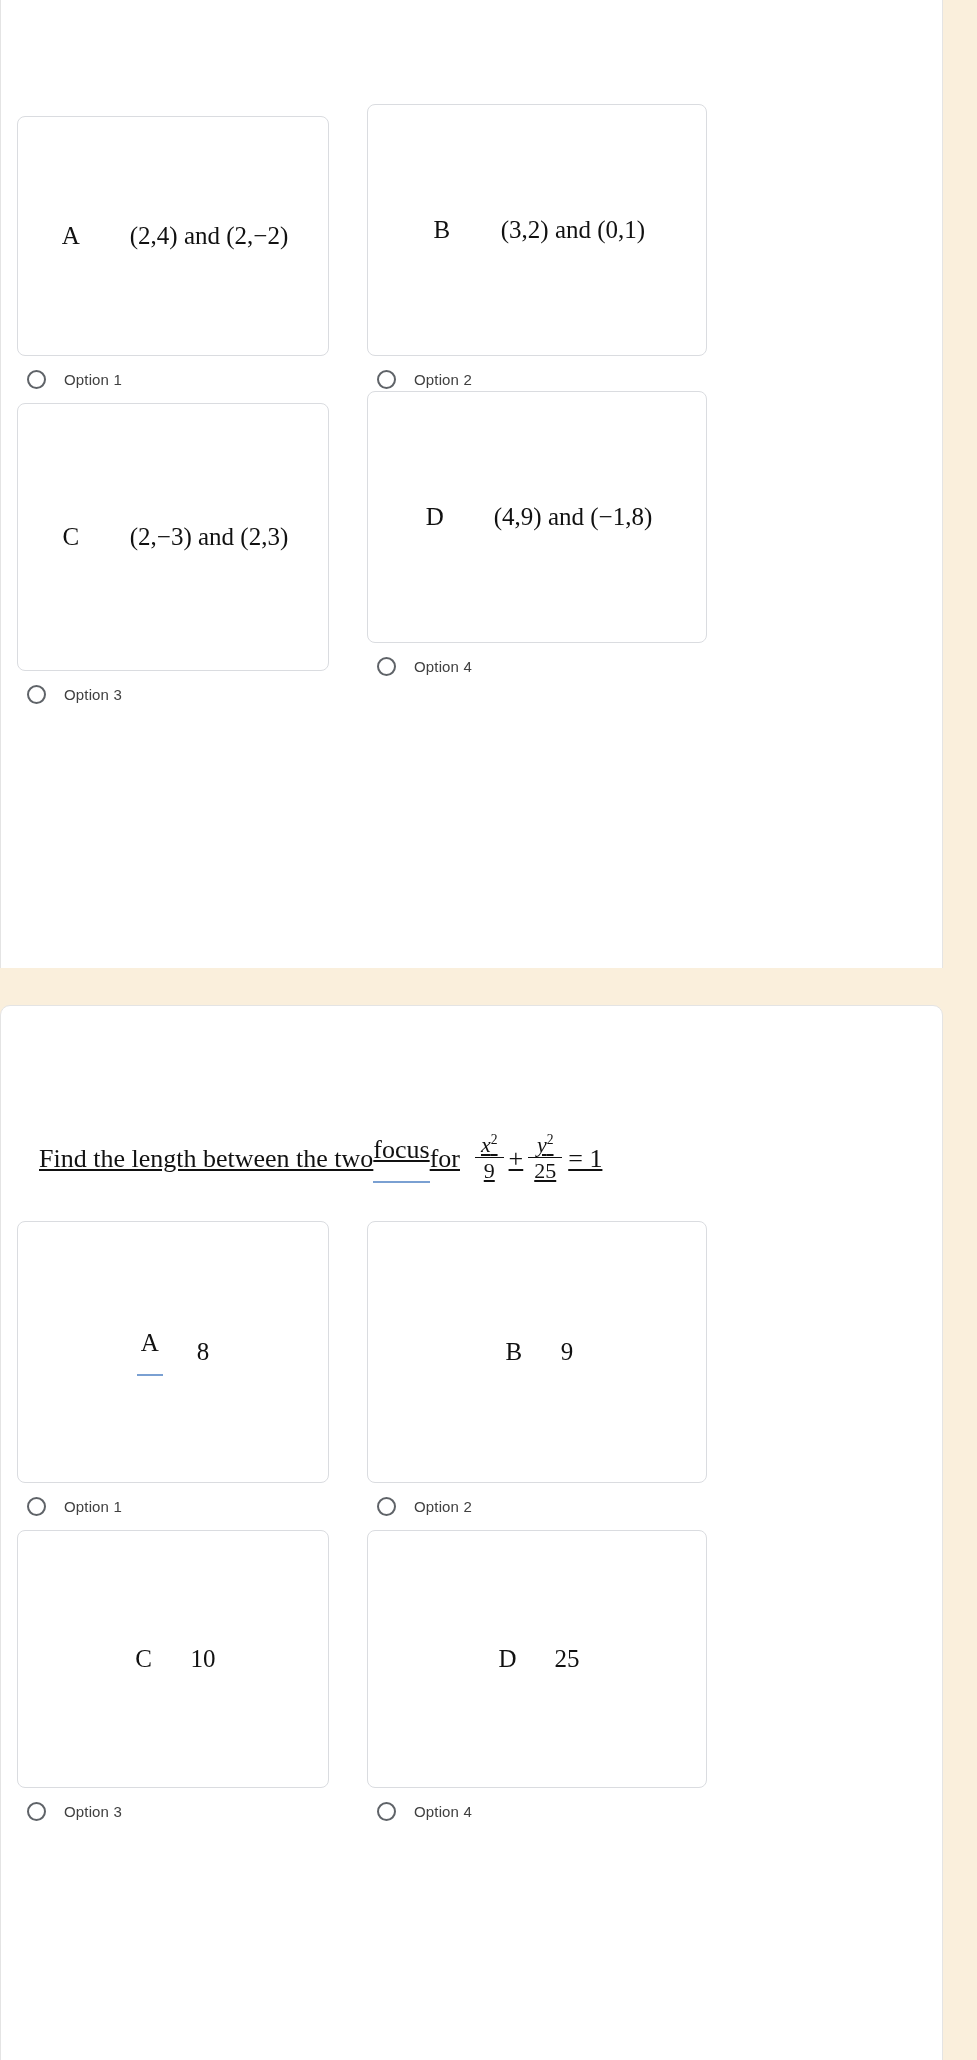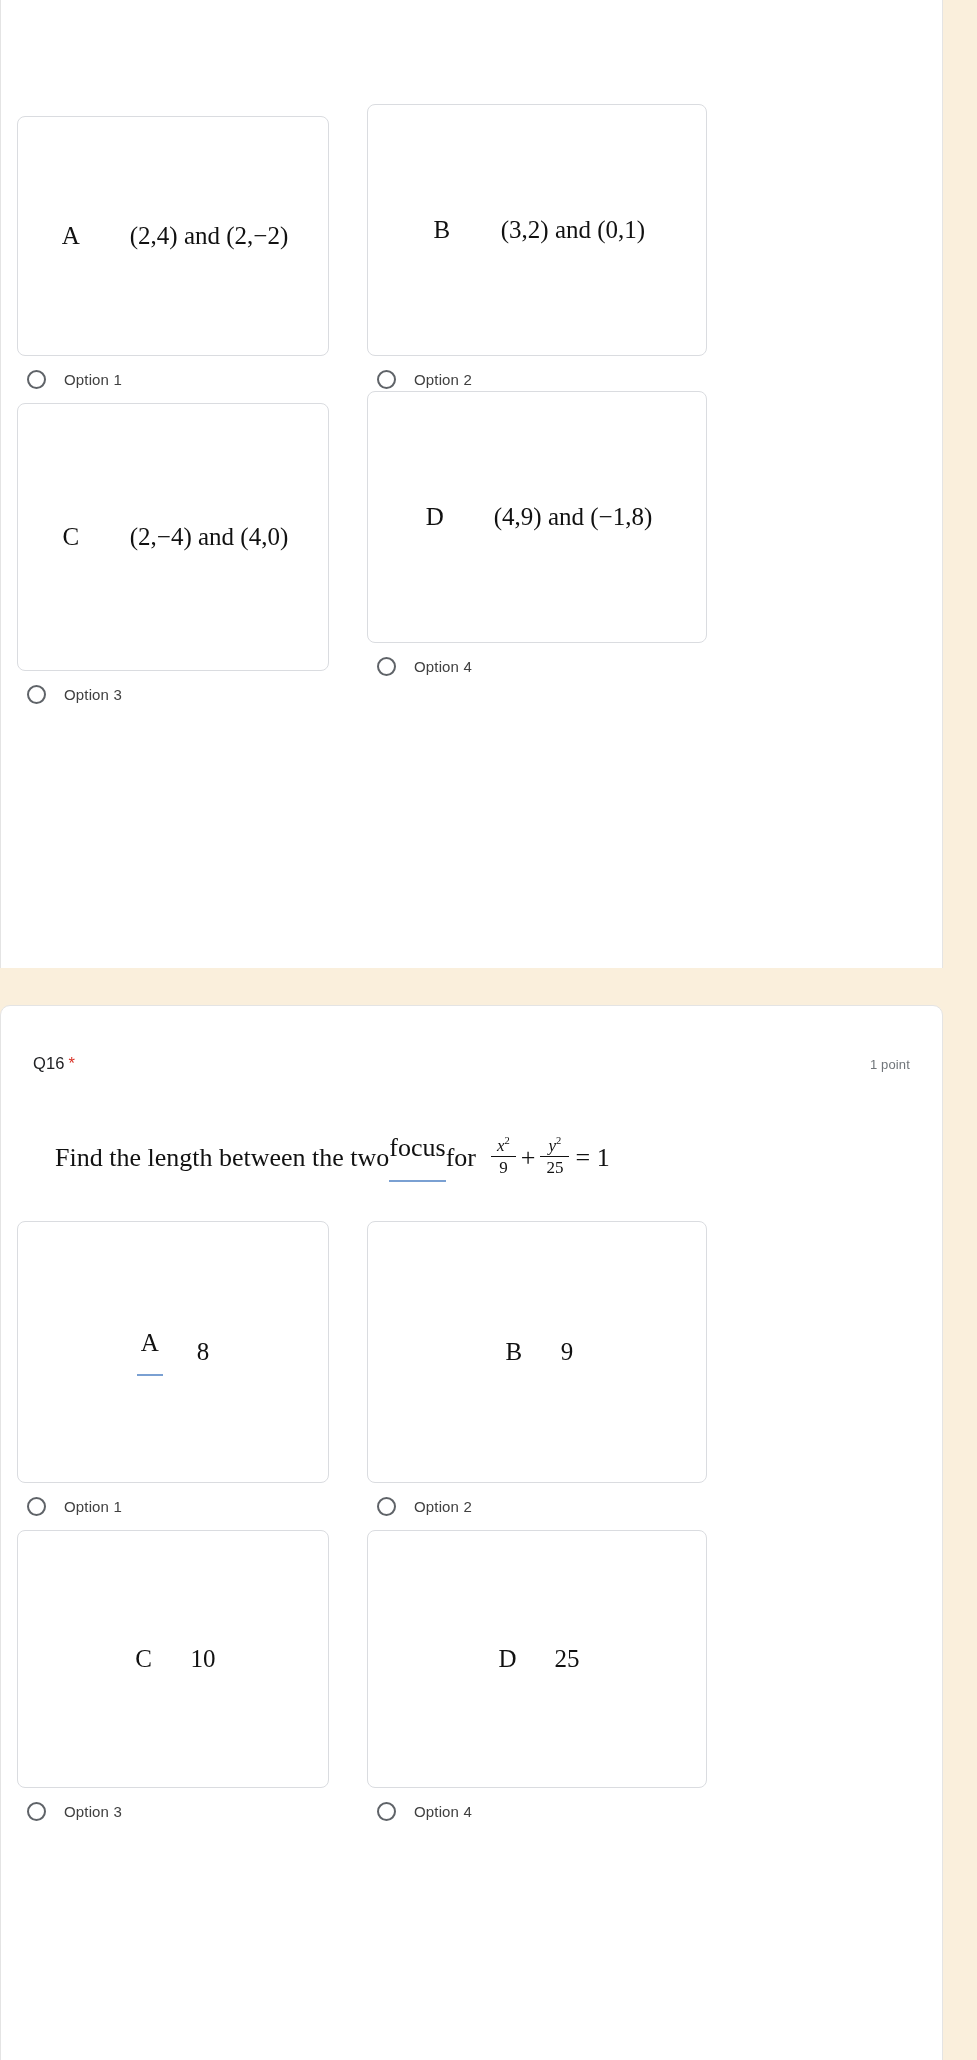--- a/index.html
+++ b/index.html
@@ -76,21 +76,21 @@
     color: #111111;
     white-space: nowrap;
   }
   .q-prompt {
     position: absolute;
     font-size: 26px;
     line-height: 1.1;
     display: flex;
     align-items: center;
   }
-  #prompt-q16 { left: 54px; top: 128px; }
+  #prompt-q16 { left: 38px; top: 128px; text-decoration: underline; }
 
   
   .frac {
     display: inline-flex;
     flex-direction: column;
     align-items: center;
     vertical-align: middle;
     margin: 0 3px;
     position: relative;
     top: -1px;
@@ -102,21 +102,21 @@
   }
   .frac .den {
     border-top: 1.6px solid #111;
     padding: 1px 6px 0 6px;
     font-size: 23px;
     line-height: 1.12;
     width: 100%;
     box-sizing: border-box;
     text-align: center;
   }
-  .frac.small .num, .frac.small .den { font-size: 17px; }
+  .frac.small .num, .frac.small .den { font-size: 22px; }
   sup.exp {
     font-size: 0.62em;
     vertical-align: super;
     line-height: 0;
   }
   em.var {
     font-style: italic;
     font-family: "Liberation Serif", serif;
   }
   .op { margin: 0 2px; }
@@ -241,21 +241,21 @@
           </div>
         </div>
       </div>
 
       <div class="opt-row" style="margin-top:14px;">
         <div class="opt-cell left">
           <div class="opt-image wide">
             <div class="content">
               <span class="opt-letter">C</span>
               <span class="opt-gap-lg"></span>
-              <span>(2,−4) and (4,0)</span>
+              <span>(2,−3) and (2,3)</span>
             </div>
           </div>
           <div class="radio-row">
             <span class="radio-circle"></span>
             <span class="radio-label">Option 3</span>
           </div>
         </div>
         <div class="opt-cell right">
           <div class="opt-image wide" style="margin-top:-12px;height:252px;">
             <div class="content">
@@ -273,26 +273,20 @@
 
     </div>
   </div>
 </div>
 
 <div class="gap-band" style="top:968px;"></div>
 
 <div class="form-card" id="card-q16">
   <div class="card-inner">
 
-    <div class="q-header">
-      <div>
-        <span class="q-number">Q16</span><span class="q-required">*</span>
-      </div>
-      <div class="q-points">1 point</div>
-    </div>
 
     <div class="q-prompt mathline" id="prompt-q16">
       <span>Find the length between the two </span>
       <span class="spellcheck">focus</span>
       <span> for</span>
       <span style="display:inline-block;width:12px;"></span>
       <span class="frac small">
         <span class="num"><em class="var">x</em><sup class="exp">2</sup></span>
         <span class="den">9</span>
       </span>

